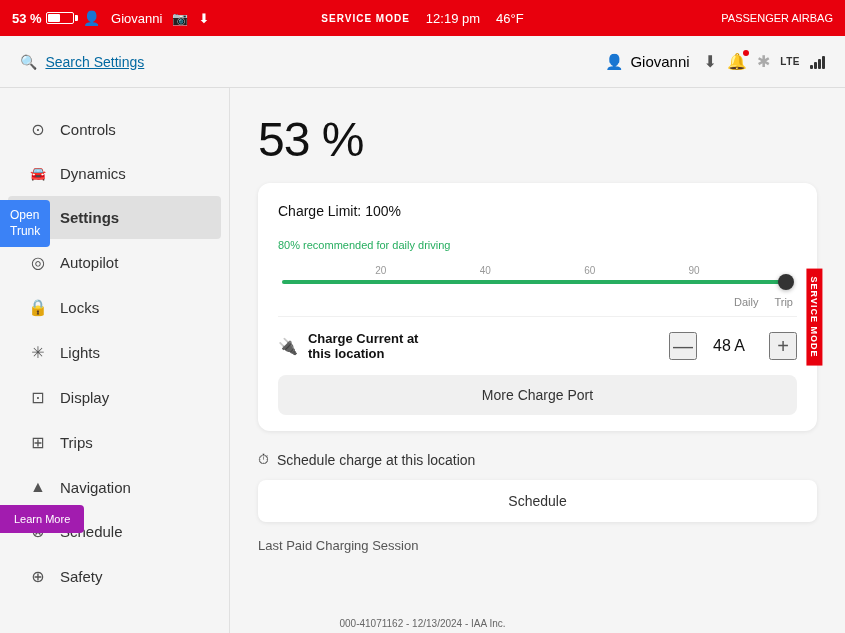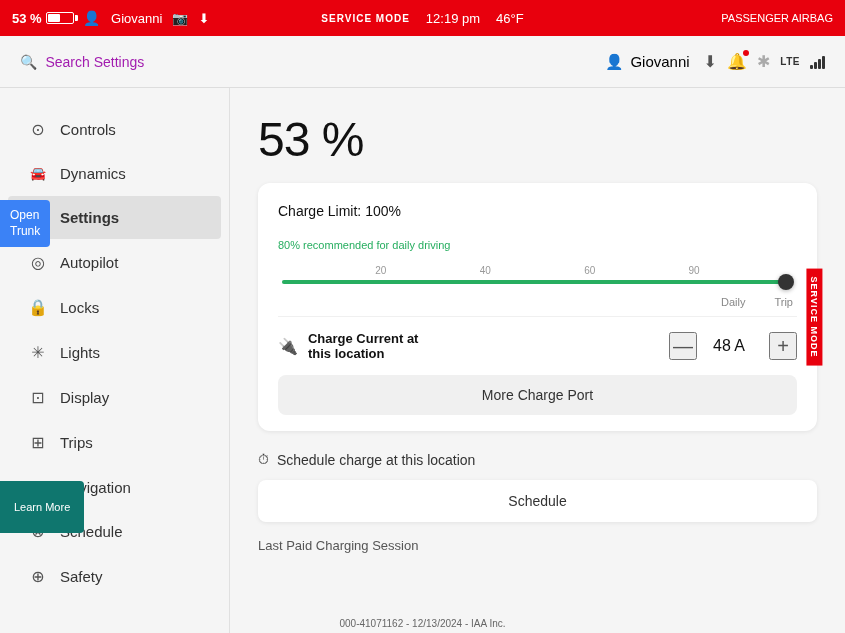--- a/index.html
+++ b/index.html
@@ -194,23 +194,23 @@
       border-radius: 0 4px 4px 0;
       z-index: 10;
       line-height: 1.3;
     }
 
     
     .learn-more-btn {
       position: absolute;
       left: 0;
       bottom: 100px;
-      background: #0f766e;
+      background: #a21caf;
       color: white;
-      padding: 20px 14px;
+      padding: 8px 14px;
       font-size: 11px;
       border-radius: 0 4px 4px 0;
       z-index: 10;
     }
 
     .sidebar-item {
       display: flex;
       align-items: center;
       gap: 12px;
       padding: 12px 20px;
@@ -308,21 +308,21 @@
       transform: translateY(-50%);
       width: 16px;
       height: 16px;
       background: #333;
       border-radius: 50%;
       box-shadow: 0 1px 4px rgba(0,0,0,0.3);
     }
     .slider-daily-trip {
       display: flex;
       justify-content: flex-end;
-      gap: 29px;
+      gap: 16px;
       font-size: 11px;
       color: #888;
       margin-top: 12px;
     }
 
     
     .charge-current-row {
       display: flex;
       align-items: center;
       justify-content: space-between;
@@ -466,21 +466,21 @@
   <div class="status-bar-right">
     <span>PASSENGER AIRBAG</span>
   </div>
 </div>
 
 <div class="screen">
 
   <div class="nav-bar">
     <div class="search-area">
       <span class="search-icon-nav">🔍</span>
-      <span style="color:#a21caf;">Search Settings</span>
+      <span style="color:#0369a1;text-decoration:underline;">Search Settings</span>
     </div>
     <div class="nav-right">
       <div class="nav-user">
         <span>👤</span>
         <span>Giovanni</span>
       </div>
       <div class="nav-icons">
         <span>⬇</span>
         <span class="icon-dot">🔔</span>
         <span style="color:#aaa;">✱</span>

